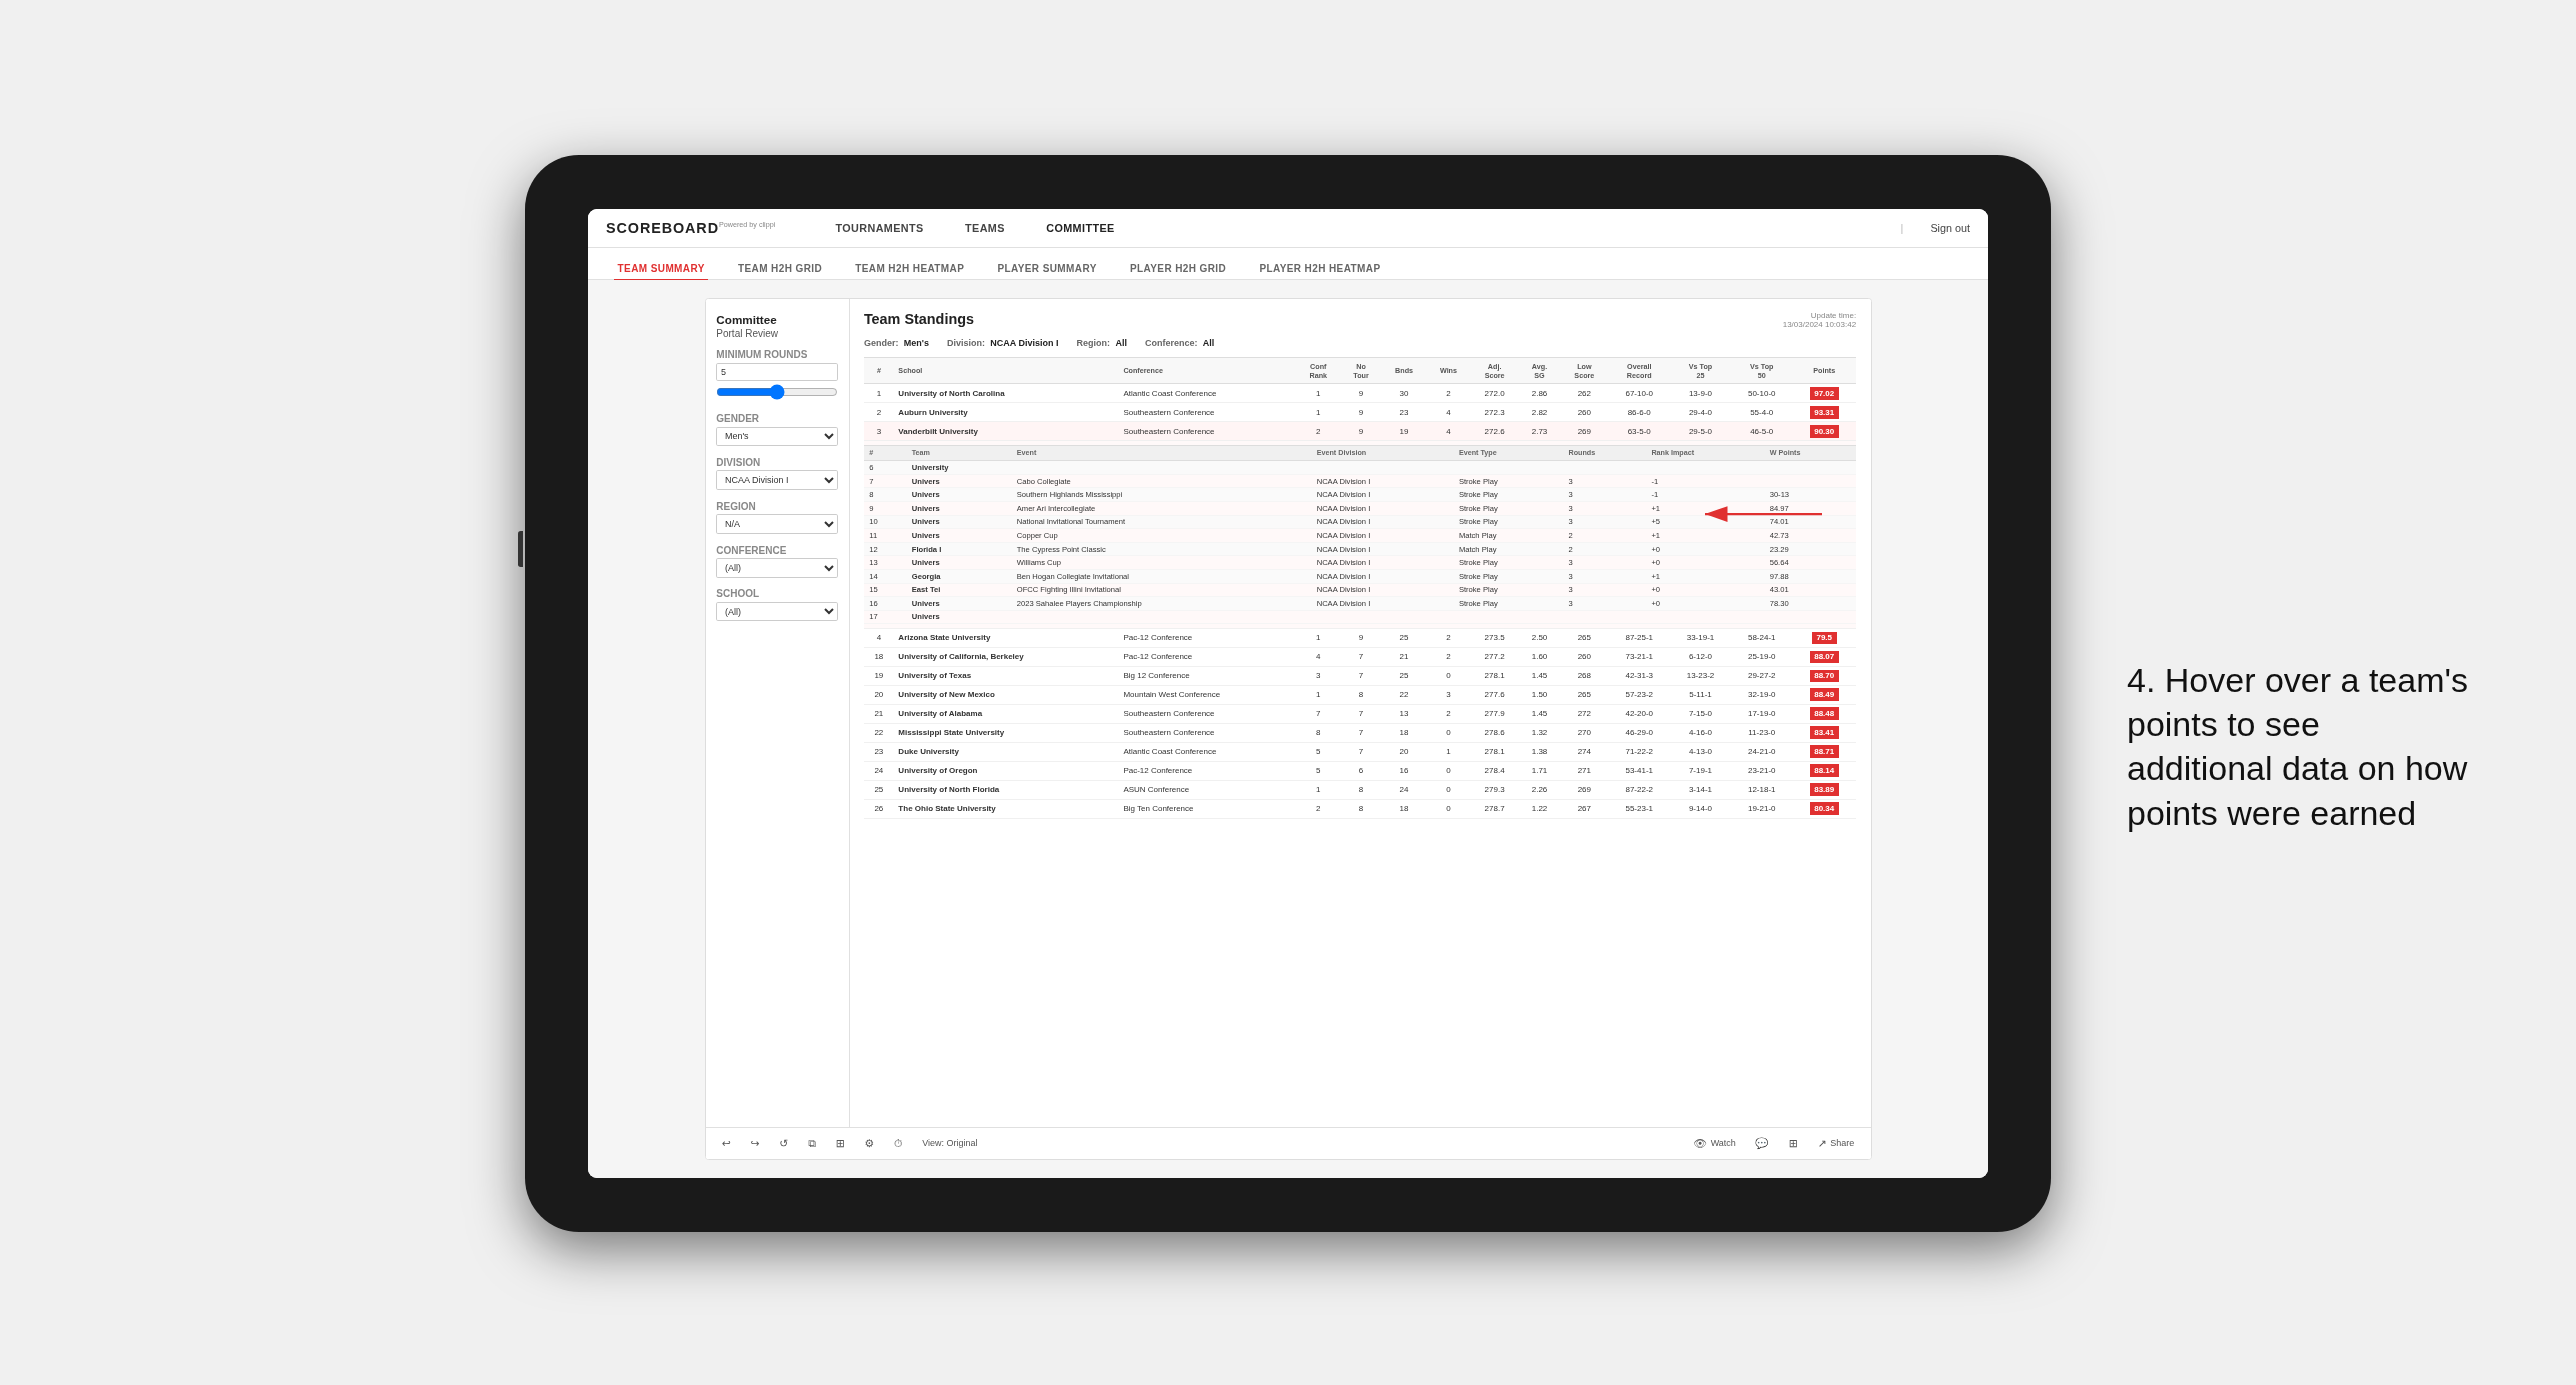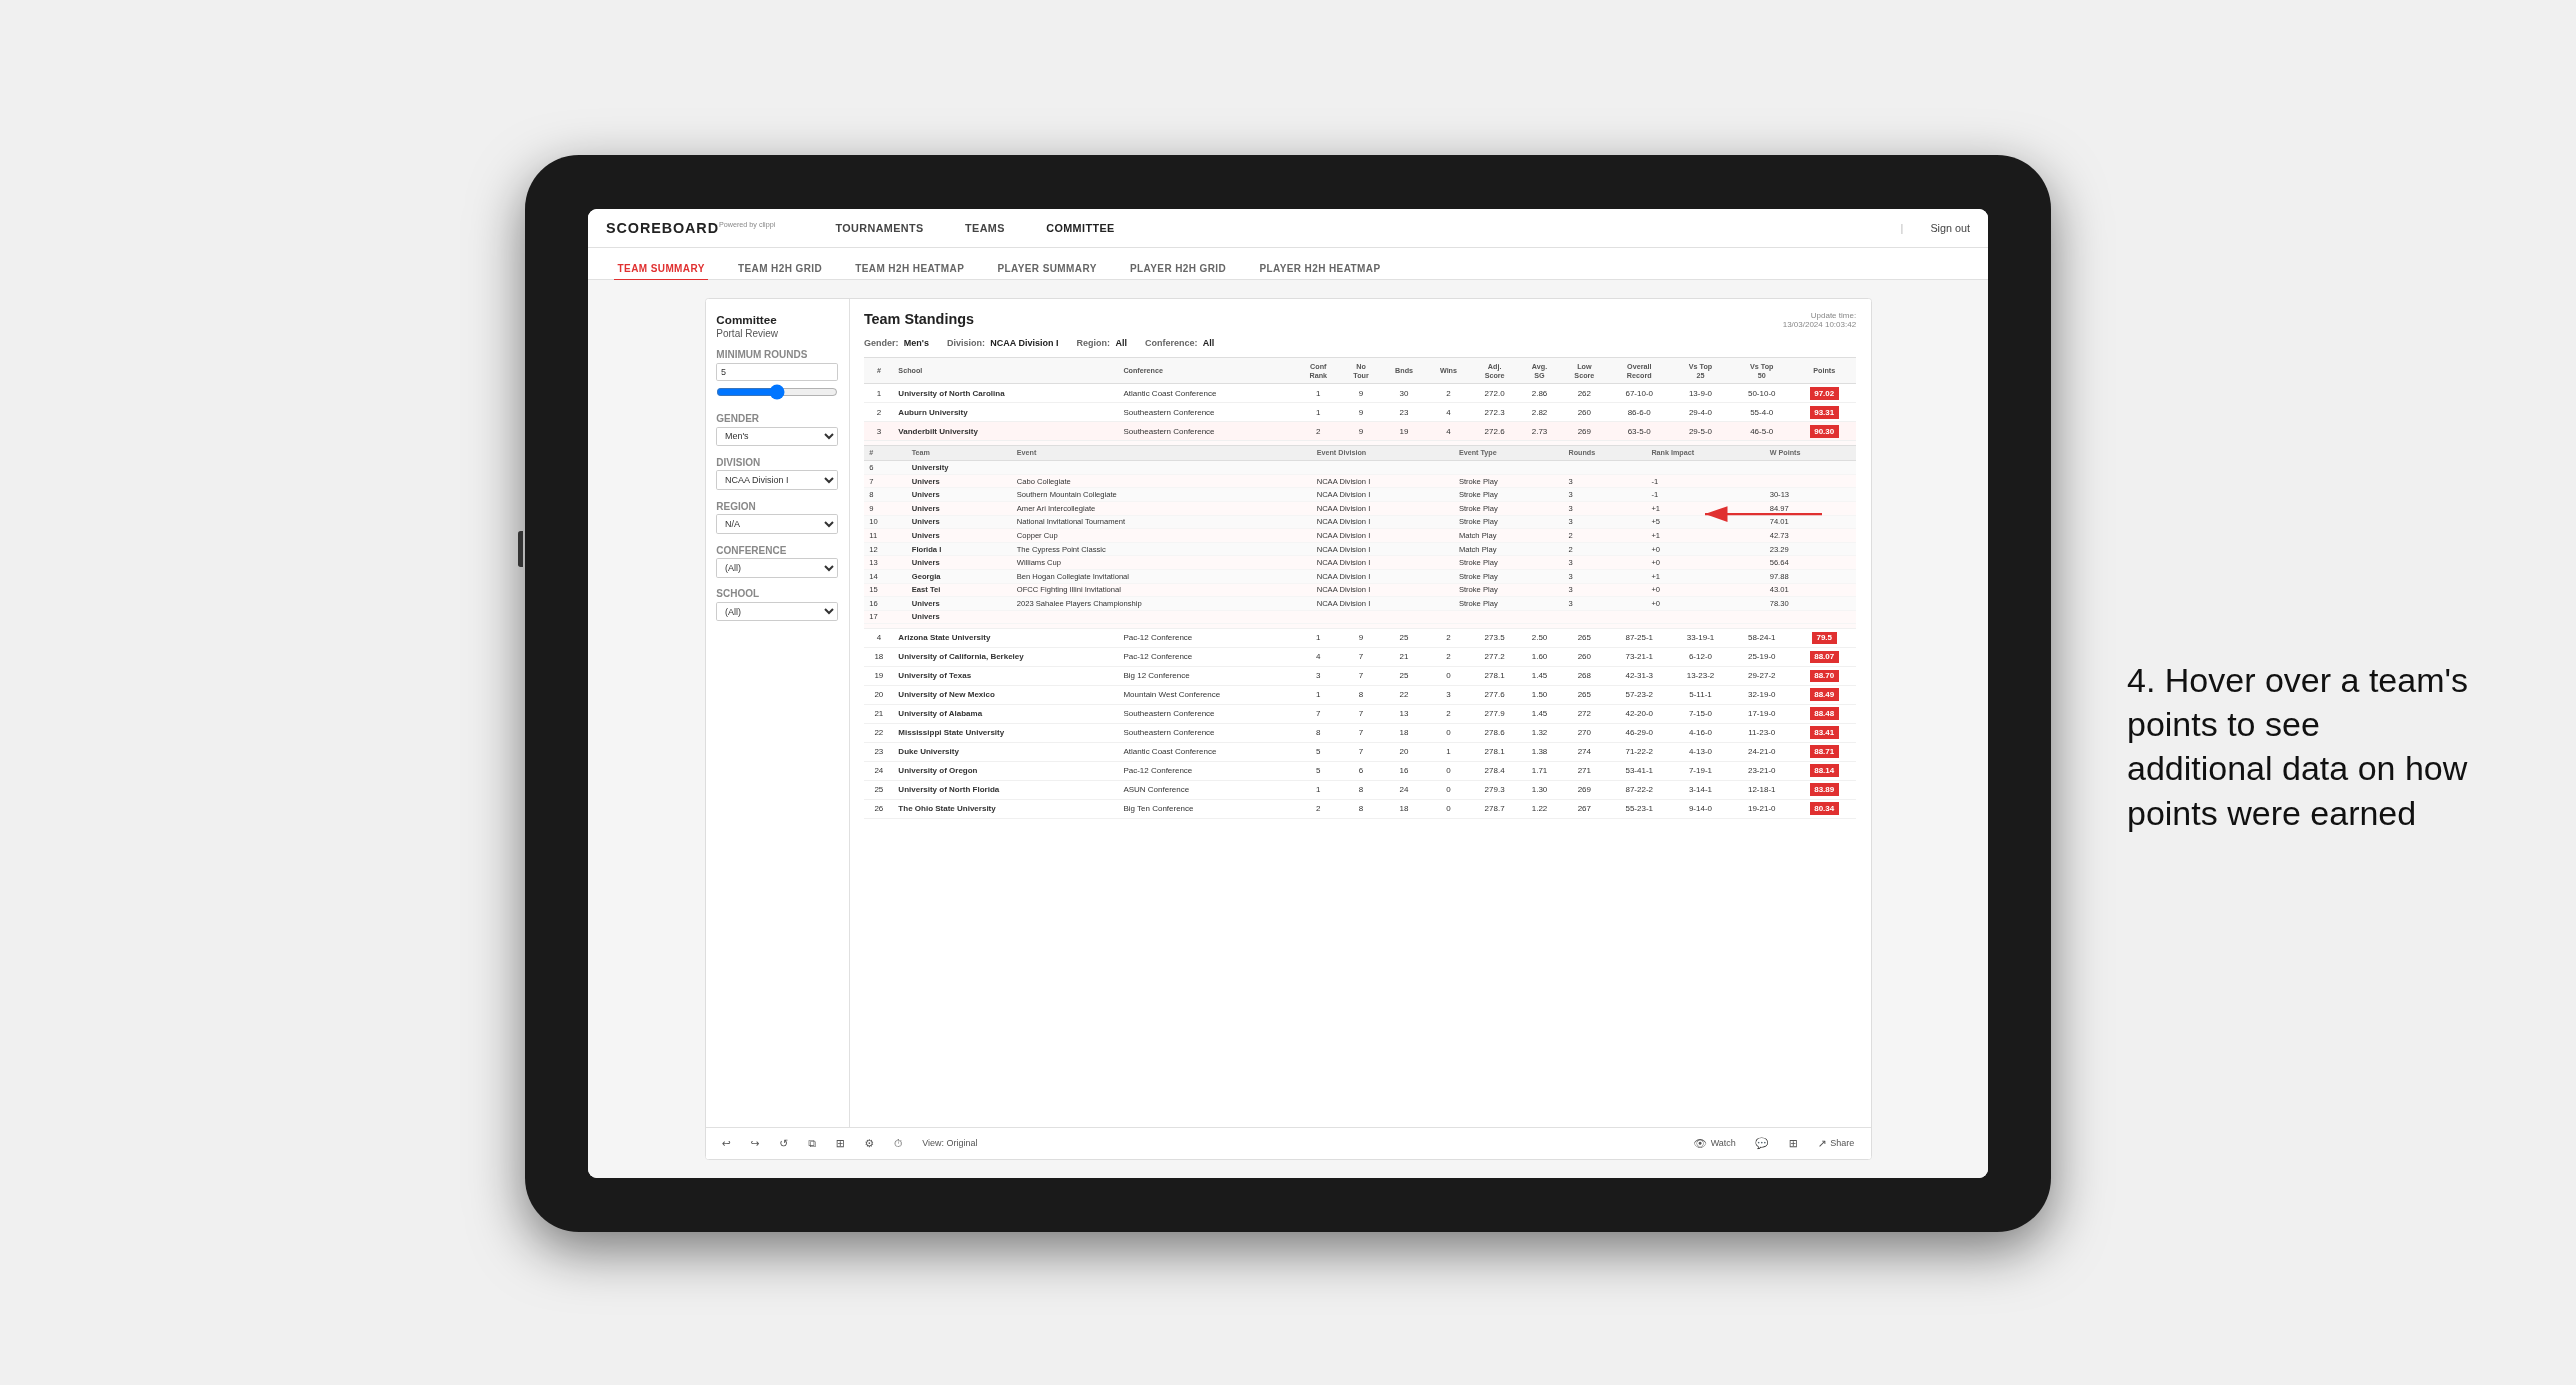--- a/index.html
+++ b/index.html
@@ -577,21 +577,21 @@
                               <td>Cabo Collegiate</td>
                               <td>NCAA Division I</td>
                               <td>Stroke Play</td>
                               <td>3</td>
                               <td>-1</td>
                               <td></td>
                           </tr>
                           <tr>
                             <td>8</td>
                               <td>Univers</td>
-                              <td>Southern Mountain Collegiate</td>
+                              <td>Southern Highlands Mississippi</td>
                               <td>NCAA Division I</td>
                               <td>Stroke Play</td>
                               <td>3</td>
                               <td>-1</td>
                               <td>30-13</td>
                           </tr>
                           <tr>
                             <td>9</td>
                               <td>Univers</td>
                               <td>Amer Ari Intercollegiate</td>
@@ -818,21 +818,21 @@
                 </tr>
                 <tr>
                   <td>25</td>
                     <td>University of North Florida</td>
                     <td>ASUN Conference</td>
                     <td>1</td>
                     <td>8</td>
                     <td>24</td>
                     <td>0</td>
                     <td>279.3</td>
-                    <td>1.30</td>
+                    <td>2.26</td>
                     <td>269</td>
                     <td>87-22-2</td>
                     <td>3-14-1</td>
                     <td>12-18-1</td>
                     <td><span class="points-cell-highlight">83.89</span></td>
                 </tr>
                 <tr>
                   <td>26</td>
                     <td>The Ohio State University</td>
                     <td>Big Ten Conference</td>

